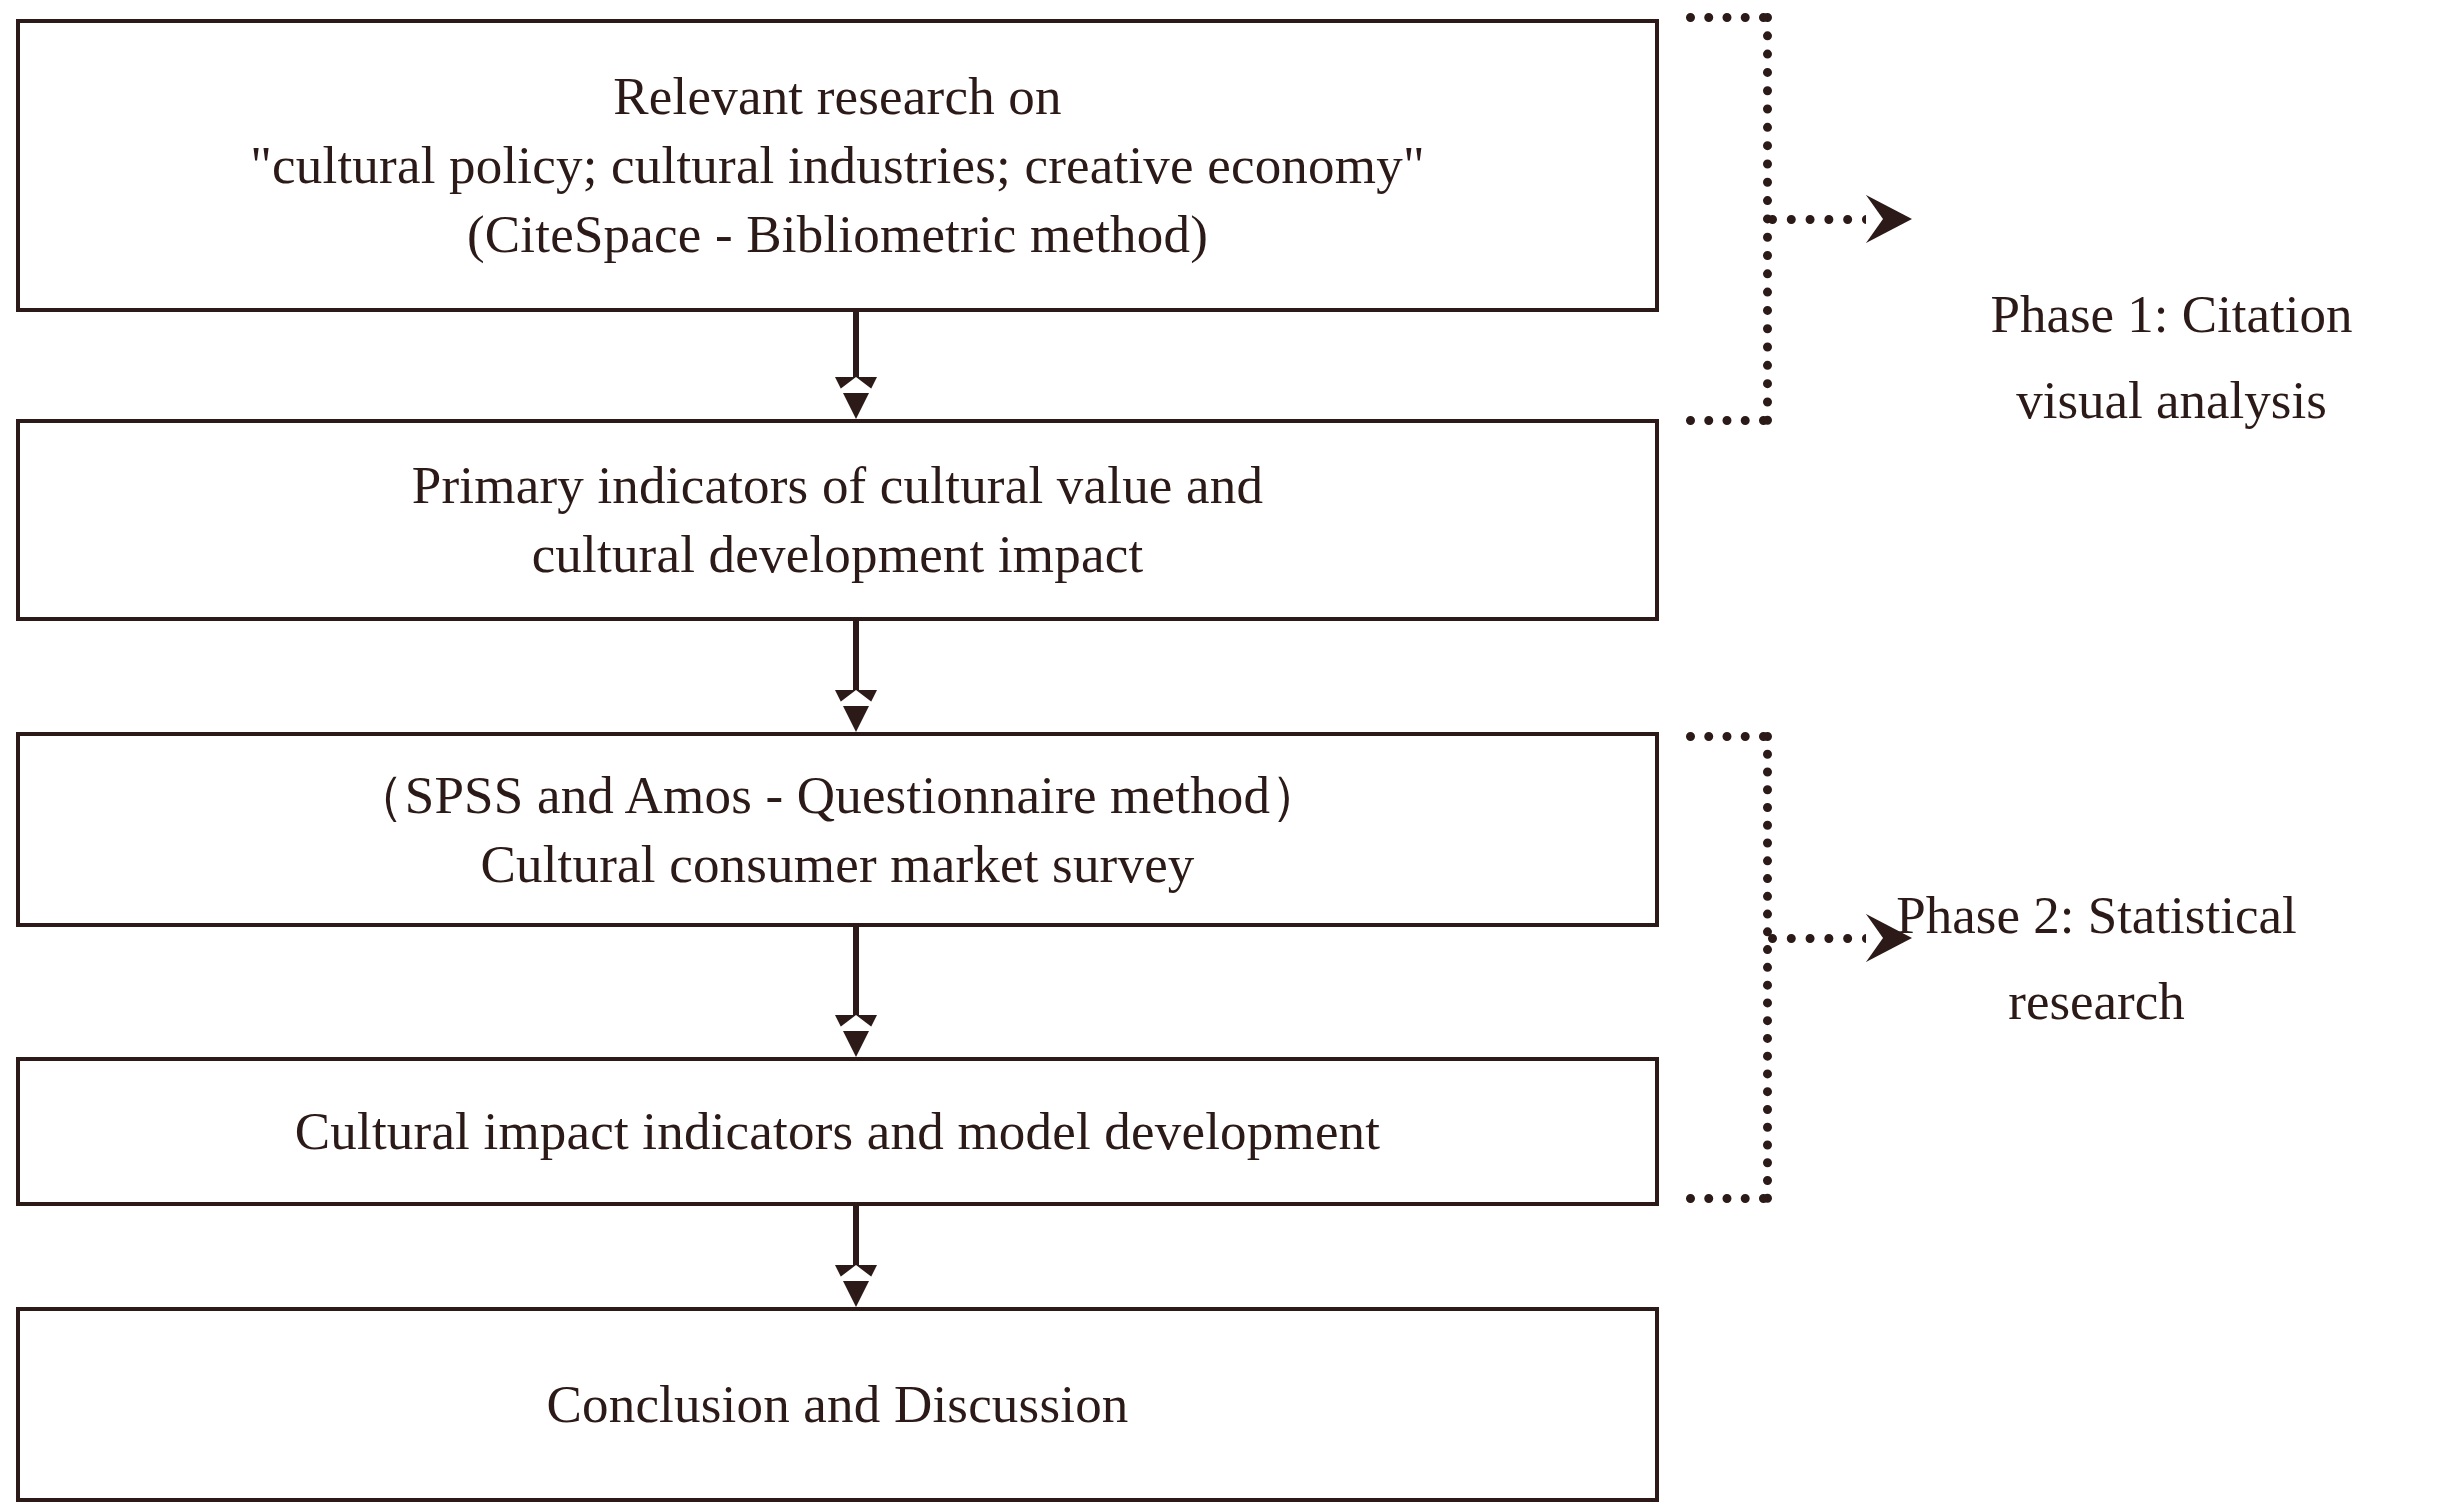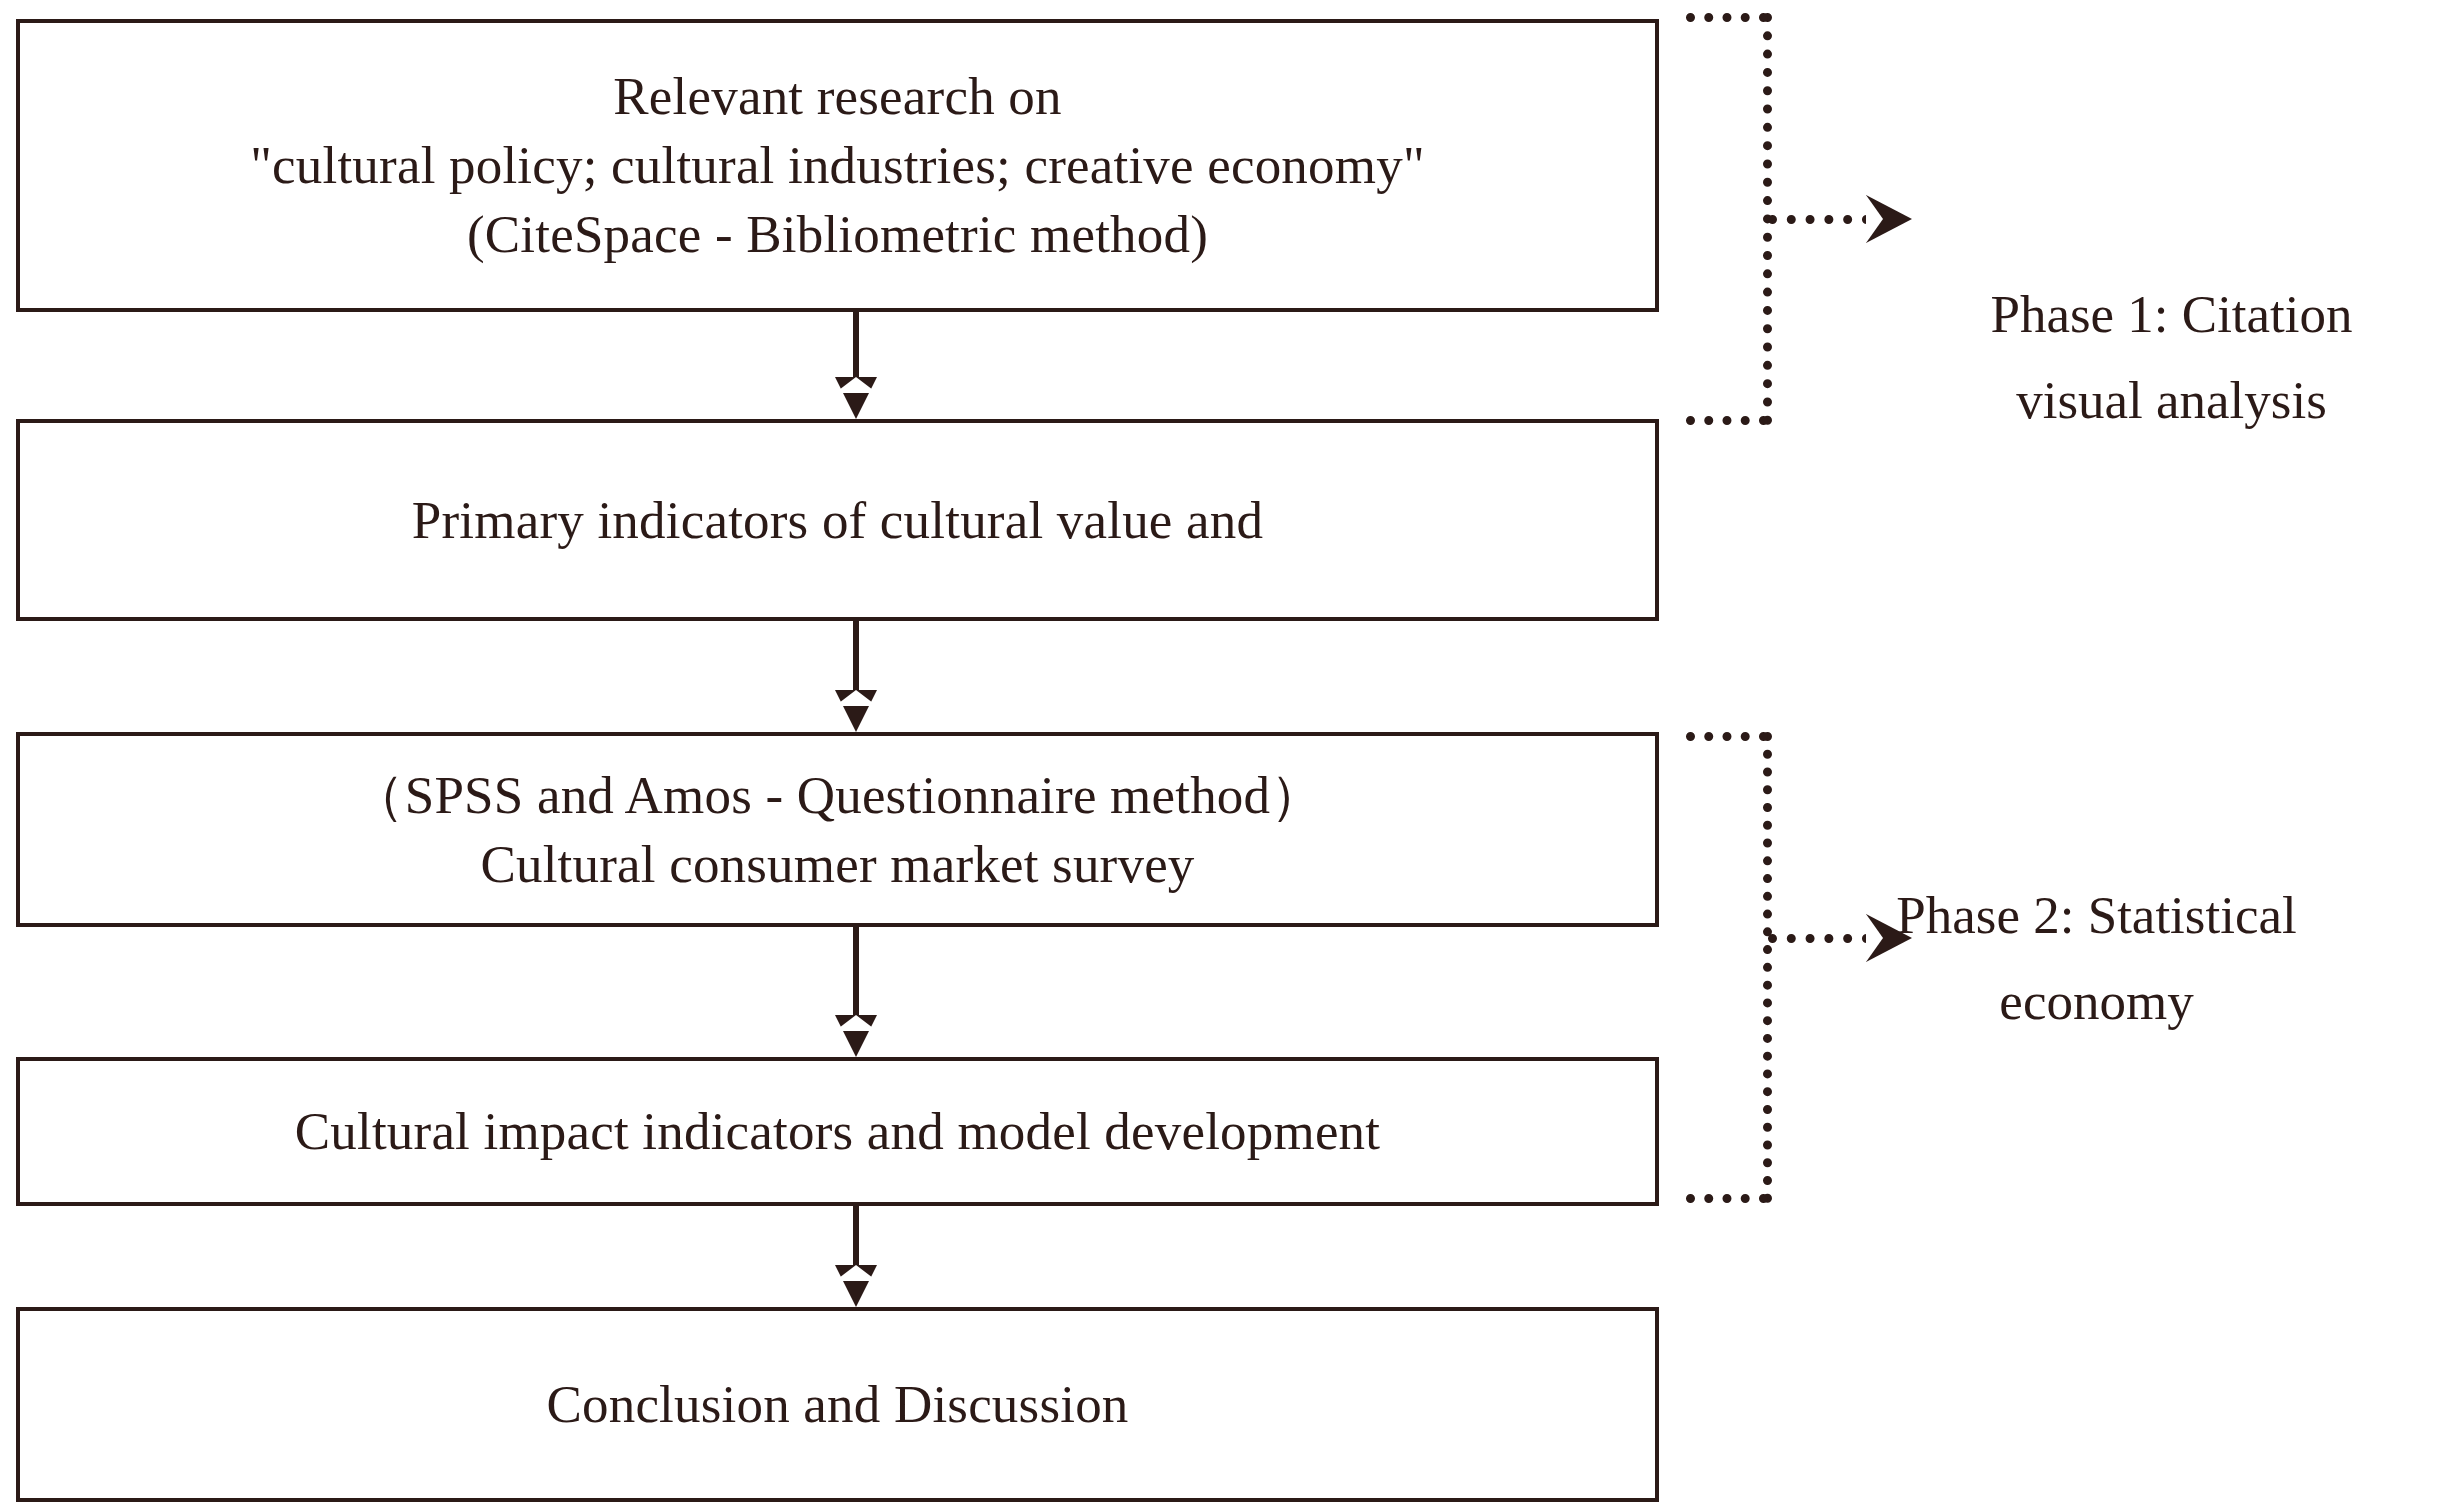--- a/index.html
+++ b/index.html
@@ -152,20 +152,21 @@
 <div id="canvas">
 
   <div class="node node-1">
     <span class="line">Relevant research on</span>
     <span class="line">"cultural policy; cultural industries; creative economy"</span>
     <span class="line">(CiteSpace - Bibliometric method)</span>
   </div>
 
   <div class="node node-2">
     <span class="line">Primary indicators of cultural value and</span>
+    <span class="line">cultural development impact</span>
   </div>
 
   <div class="node node-3">
     <span class="line">（SPSS and  Amos - Questionnaire method）</span>
     <span class="line">Cultural consumer market survey</span>
   </div>
 
   <div class="node node-4">
     <span class="line">Cultural impact indicators and model development</span>
   </div>
@@ -213,17 +214,17 @@
     <div class="arrow-notch"></div>
   </div>
 
   <div class="phase-label phase-1">
     <span class="line">Phase 1: Citation</span>
     <span class="line">visual analysis</span>
   </div>
 
   <div class="phase-label phase-2">
     <span class="line">Phase 2: Statistical</span>
-    <span class="line">economy</span>
+    <span class="line">research</span>
   </div>
 
 </div>
 
 
 </body></html>

